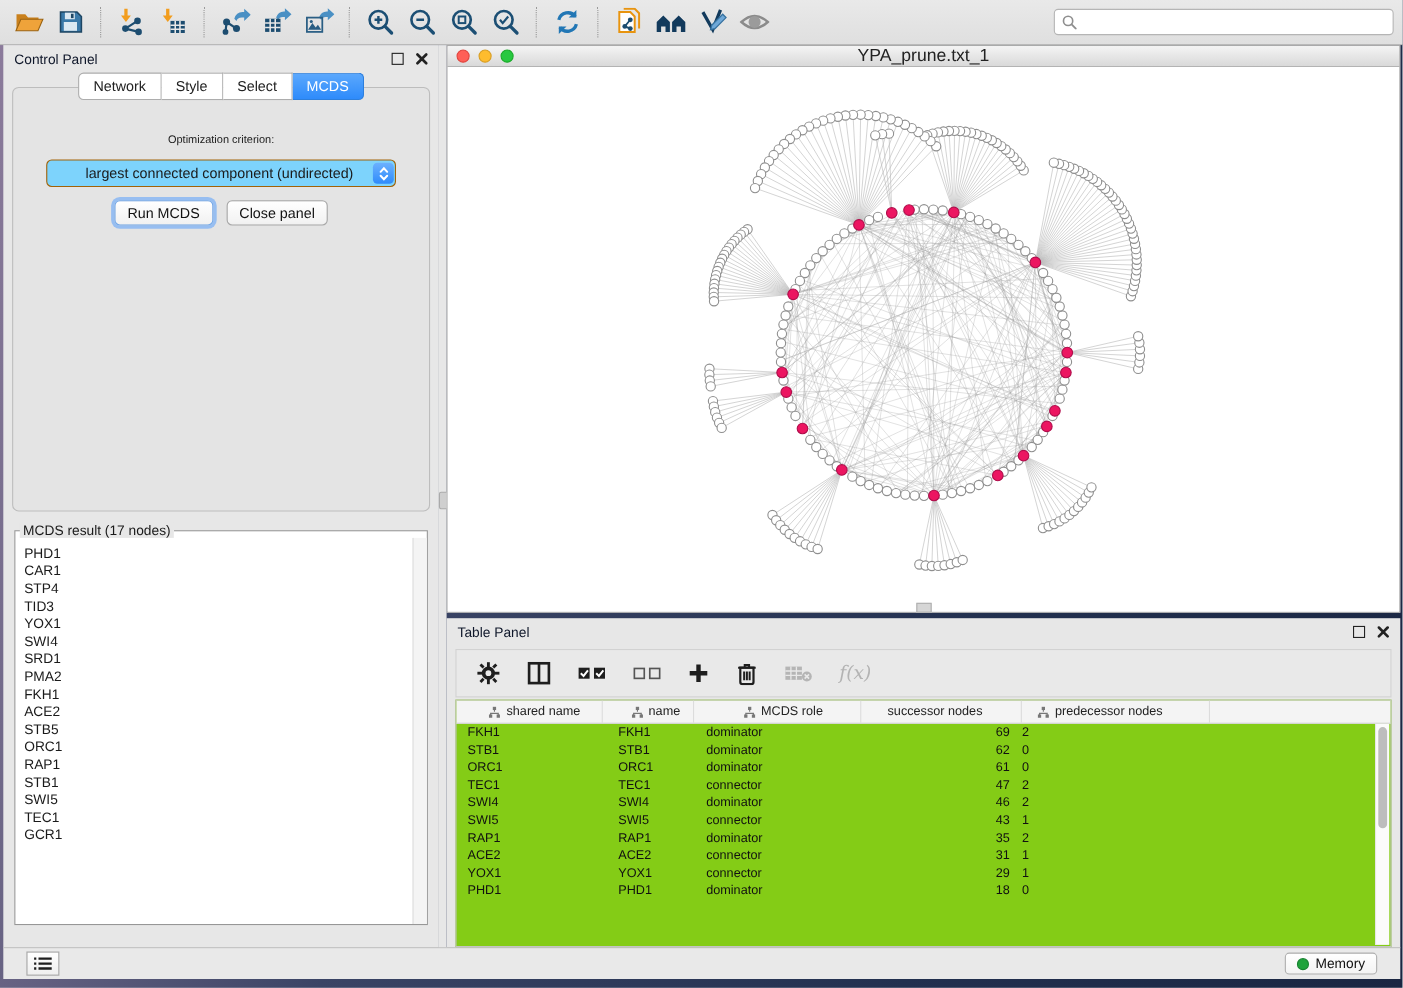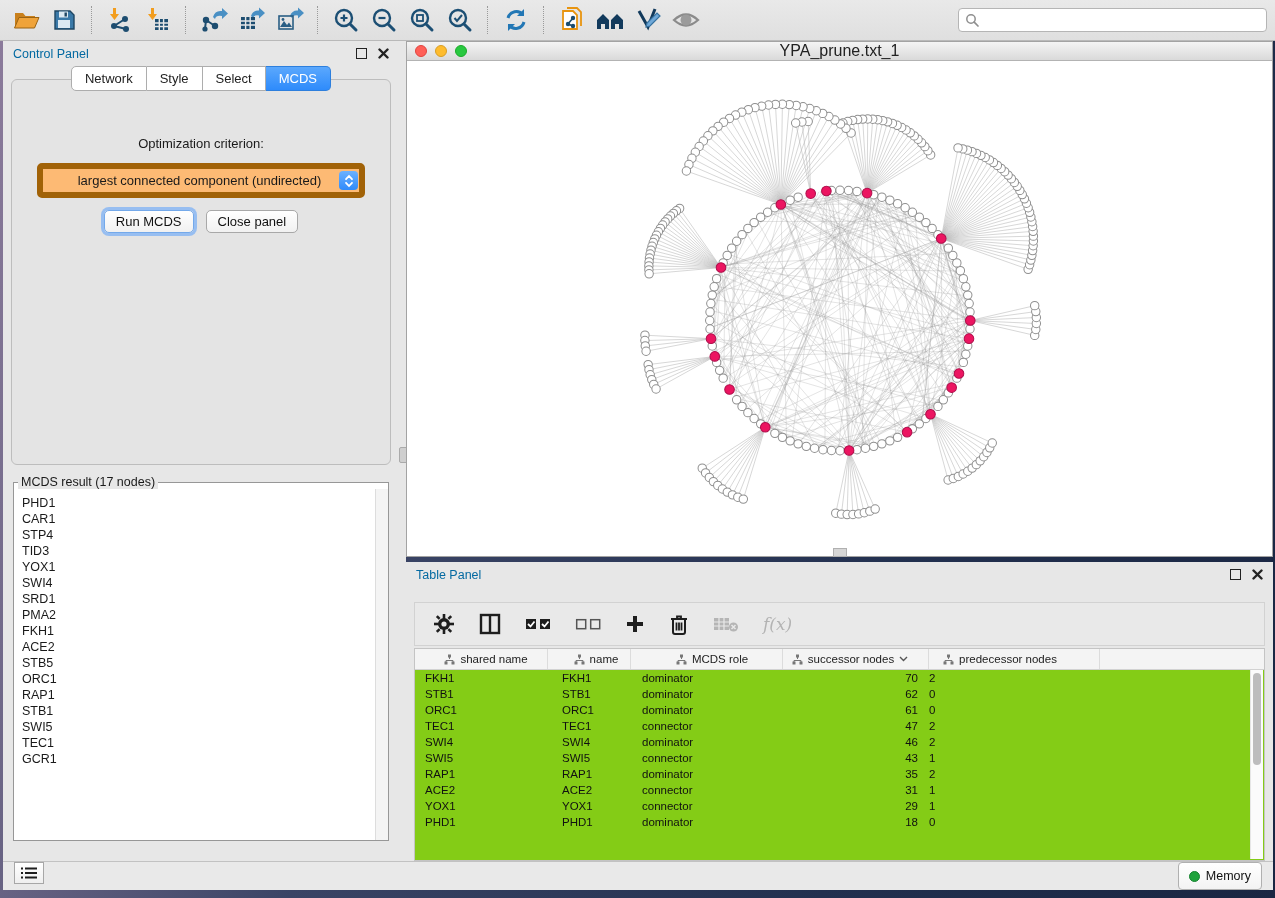--- a/index.html
+++ b/index.html
@@ -18,32 +18,32 @@
   .tsep{width:1px;height:28px;border-left:1px dotted #9a9a9a;margin:0 7px;}
   .searchbox{margin-left:auto;width:295px;height:22px;background:#fff;border:1px solid #b5b5b5;border-radius:4px;
     display:flex;align-items:center;padding:0 6px;gap:4px;}
   .searchbox input{border:none;outline:none;flex:1;font-size:12px;font-family:"Liberation Sans",sans-serif;background:transparent;}
 
   
   .main{flex:1;display:flex;margin:0 2px 0 3px;min-height:0;}
 
   
   .control-panel{width:396px;background:#e7e7e7;display:flex;flex-direction:column;min-height:0;}
-  .panel-header{height:25px;display:flex;align-items:center;padding:0 10px;font-size:12.5px;color:#0369a1;flex:0 0 auto;}
+  .panel-header{height:25px;display:flex;align-items:center;padding:0 10px;font-size:12.5px;color:#0f172a;flex:0 0 auto;}
   .ph-btns{margin-left:auto;display:flex;gap:11px;align-items:center;}
   .float-glyph{width:9px;height:9px;border:1.5px solid #222;display:inline-block;}
   .segrow{display:flex;justify-content:center;position:relative;z-index:2;flex:0 0 auto;}
   .seg{font-size:13px;padding:4px 13px;background:#fff;border:1px solid #adadad;border-left:none;color:#222;cursor:default;}
   .seg:first-child{border-left:1px solid #adadad;border-radius:5px 0 0 5px;}
   .seg:last-child{border-radius:0 5px 5px 0;}
   .seg.active{background:linear-gradient(#5ba8fd,#2e8bfb);border-color:#2d7fdd;color:#fff;}
   .tab-body{margin:-12px 8px 0;border:1px solid #bdbdbd;border-radius:6px;background:#e4e4e4;height:352px;
     padding-top:32px;text-align:center;position:relative;z-index:1;flex:0 0 auto;}
-  .opt-label{font-size:13px;margin:24px 0 12px;}
-  .dropdown{width:316px;height:23px;margin:0 auto;background:#fdba74;border:6px solid #a16207;border-radius:5px;
+  .opt-label{font-size:10px;margin:10px 0 12px;}
+  .dropdown{width:316px;height:23px;margin:0 auto;background:#7dd3fc;border:1px solid #a16207;border-radius:5px;
     display:flex;align-items:center;position:relative;}
   .dropdown .dd-text{flex:1;font-size:13px;text-align:center;padding-left:18px;white-space:nowrap;}
   .dd-btn{width:19px;height:19px;margin:1px;border-radius:4px;background:linear-gradient(#6cb1fe,#2f8bfb);
     display:flex;align-items:center;justify-content:center;flex:0 0 auto;}
   .btn-row{margin-top:12px;display:flex;justify-content:center;gap:12px;}
   .mac-btn{font-family:"Liberation Sans",sans-serif;font-size:13px;padding:3px 11px;background:linear-gradient(#ffffff,#f1f1f1);
     border:1px solid #a8a8a8;border-radius:5px;color:#111;}
   .mac-btn.focused{box-shadow:0 0 0 3px rgba(100,165,250,.6);border-color:#74a9ea;}
   .result-box{flex:1;margin:10px 10px 20px;border:1px solid #979797;background:#fff;position:relative;min-height:0;padding:0;}
   .result-box legend{font-size:12.5px;background:#e7e7e7;padding:0 3px;margin-left:4px;}
@@ -64,43 +64,43 @@
   .light{width:12px;height:12px;border-radius:50%;}
   .light.red{background:#ff5f57;border:1px solid #e0443e;box-sizing:border-box;}
   .light.yellow{background:#febc2e;border:1px solid #d89e24;box-sizing:border-box;}
   .light.green{background:#28c840;border:1px solid #1aab29;box-sizing:border-box;}
   .net-canvas{flex:1;position:relative;overflow:hidden;background:#fff;}
   .net-canvas svg{position:absolute;left:0;top:0;width:100%;height:100%;}
   .hknob{position:absolute;left:50%;bottom:-1px;transform:translateX(-50%);width:12px;height:7px;background:#d6d6d6;border:1px solid #b0b0b0;}
 
   
   .table-panel{flex:1;margin-top:5px;display:flex;flex-direction:column;background:#e7e7e7;min-height:0;}
-  .tp-toolbar{height:42px;background:#e9e9e9;border:1px solid #d2d2d2;margin:15px 8px 2px;display:flex;align-items:center;
+  .tp-toolbar{height:42px;background:#e9e9e9;border:1px solid #d2d2d2;margin:3px 8px 2px;display:flex;align-items:center;
     gap:24px;padding:0 18px;flex:0 0 auto;}
   .tico{display:flex;align-items:center;justify-content:center;border:none;background:transparent;padding:0;}
   .fx{font-family:"DejaVu Serif",serif;font-style:italic;font-size:17px;color:#b3b3b3;}
   .table-area{flex:1;margin:0 8px;background:#84cc16;border:1px solid #c4c4c4;display:flex;flex-direction:column;min-height:0;position:relative;}
   .thead{display:flex;height:20px;background:#f4f4f4;border-bottom:1px solid #d2d2d2;font-size:11.5px;color:#222;flex:0 0 auto;}
   .th{display:flex;align-items:center;justify-content:center;gap:5px;border-right:1px solid #dcdcdc;box-sizing:border-box;}
   .tbody{flex:1;overflow:hidden;font-size:11.5px;color:#111;}
   .tr{display:flex;height:16px;line-height:16px;}
   .td{box-sizing:border-box;white-space:nowrap;overflow:hidden;}
   .c0{width:133px;padding-left:10px;}
   .c1{width:83px;padding-left:14px;}
   .c2{width:152px;padding-left:11px;}
-  .c3{width:146px;text-align:right;padding-right:11px;}
+  .c3{width:146px;text-align:right;padding-right:11px;flex-direction:column;}
   .c4{width:171px;text-align:left;padding-right:28px;}
   .cf{flex:1;border-right:none;}
   .table-scroll{position:absolute;right:1px;top:21px;bottom:1px;width:12px;background:#fbfbfb;border-left:1px solid #e6e6e6;}
   .table-scroll .thumb{position:absolute;left:2px;right:2px;top:3px;height:92px;background:#bdbdbd;border-radius:6px;}
   .tp-tabs{height:32px;display:flex;justify-content:center;align-items:center;flex:0 0 auto;}
 
   
   .status-bar{height:28px;margin:0 2px 0 3px;background:#e9e9e9;border-top:1px solid #c2c2c2;
-    display:flex;padding:0 11px;flex:0 0 auto;}
+    display:flex;align-items:center;padding:0 21px;flex:0 0 auto;}
   .list-btn{width:30px;height:22px;background:linear-gradient(#fff,#efefef);border:1px solid #a7a7a7;
     display:flex;align-items:center;justify-content:center;padding:0;}
   .memory-btn{margin-left:auto;display:flex;align-items:center;gap:6px;background:linear-gradient(#fff,#f3f3f3);
     border:1px solid #b0b0b0;border-radius:4px;padding:2px 10px;font-size:12.5px;font-family:"Liberation Sans",sans-serif;color:#111;}
   .memdot{width:11px;height:11px;border-radius:50%;background:#1fa33c;border:1px solid #178330;box-sizing:border-box;}
 </style>
 </head>
 <body>
 
 <div class="app">
@@ -1092,21 +1092,21 @@
                 </svg>
                 <span>predecessor nodes</span>
               </div>
               <div class="th cf"></div>
             </div>
           <div class="tbody" id="tbody">
               <div class="tr">
                 <div class="td c0">FKH1</div>
                 <div class="td c1">FKH1</div>
                 <div class="td c2">dominator</div>
-                <div class="td c3">70</div>
+                <div class="td c3">69</div>
                 <div class="td c4">2</div>
               </div>
               <div class="tr">
                 <div class="td c0">STB1</div>
                 <div class="td c1">STB1</div>
                 <div class="td c2">dominator</div>
                 <div class="td c3">62</div>
                 <div class="td c4">0</div>
               </div>
               <div class="tr">

